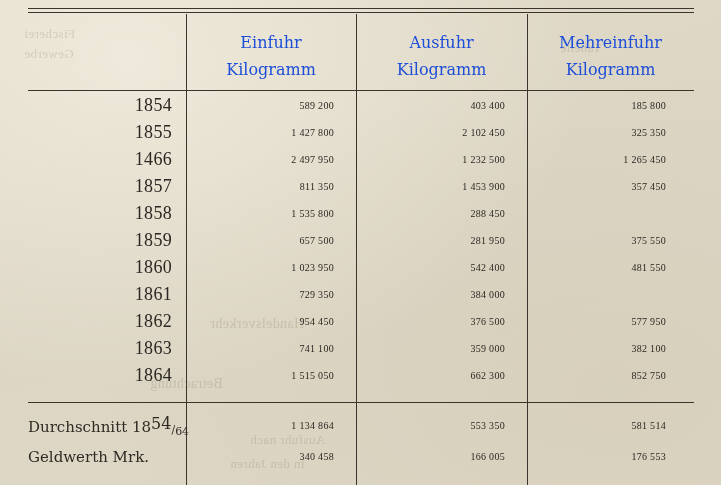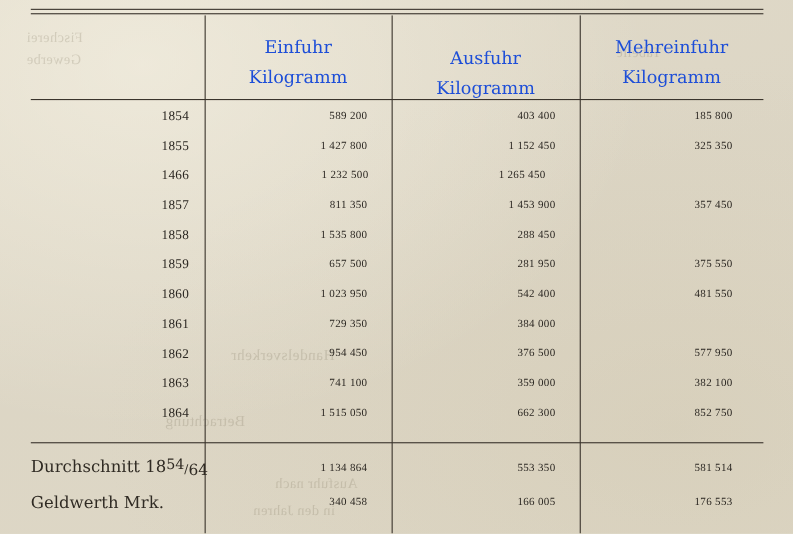--- a/index.html
+++ b/index.html
@@ -99,41 +99,41 @@
     position: absolute;
     text-align: center;
     font-family: "DejaVu Serif", serif;
     font-size: 16px;
     line-height: 27px;
     color: #1d4ed8;
   }
   .head-cell .l1 { display: block; }
   .head-cell .l2 { display: block; }
   .hc1 { left: 158px; width: 170px; top: 13px; }
-  .hc2 { left: 328px; width: 171px; top: 13px; margin-top: 10px; }
+  .hc2 { left: 328px; width: 171px; top: 13px; }
   .hc3 { left: 499px; width: 167px; top: 13px; }
 
   
   .rows {
     position: absolute;
     left: 28px;
     top: 92px;
     width: 666px;
   }
   .row {
     height: 27px;
     display: flex;
     align-items: center;
   }
   .c-year {
     width: 158px;
     text-align: right;
     padding-right: 14px;
     box-sizing: border-box;
-    font-size: 12px;
+    font-size: 18px;
     letter-spacing: 0.3px;
   }
   .c-num {
     width: 170px;
     text-align: right;
     padding-right: 22px;
     box-sizing: border-box;
     font-size: 10px;
     letter-spacing: 0.3px;
   }
@@ -159,22 +159,22 @@
     font-family: "DejaVu Serif", serif;
     font-size: 15px;
     white-space: nowrap;
     color: #2f2a23;
   }
   .s-label .frac {
     font-size: 11px;
     display: inline-block;
     vertical-align: -1px;
   }
-  .s-label .frac sup { font-size: 13px; vertical-align: 4px; }
-  .s-label .frac sub { font-size: 14px; vertical-align: -2px; }
+  .s-label .frac sup { font-size: 16px; vertical-align: 4px; }
+  .s-label .frac sub { font-size: 11px; vertical-align: -2px; }
 </style>
 </head>
 <body>
 
 <div class="sheet">
 
   <div class="paper-tint"></div>
 
   <div class="bleed b1">Fischerei</div>
   <div class="bleed b2">Gewerbe</div>
@@ -212,26 +212,27 @@
     <div class="row">
       <div class="c-year">1854</div>
       <div class="c-num n1">589 200</div>
       <div class="c-num n2">403 400</div>
       <div class="c-num n3">185 800</div>
     </div>
 
     <div class="row">
       <div class="c-year">1855</div>
       <div class="c-num n1">1 427 800</div>
-      <div class="c-num n2">1 152 450</div>
+      <div class="c-num n2">2 102 450</div>
       <div class="c-num n3">325 350</div>
     </div>
 
     <div class="row">
       <div class="c-year">1466</div>
+      <div class="c-num n1">2 497 950</div>
       <div class="c-num n2">1 232 500</div>
       <div class="c-num n3">1 265 450</div>
     </div>
 
     <div class="row">
       <div class="c-year">1857</div>
       <div class="c-num n1">811 350</div>
       <div class="c-num n2">1 453 900</div>
       <div class="c-num n3">357 450</div>
     </div>

